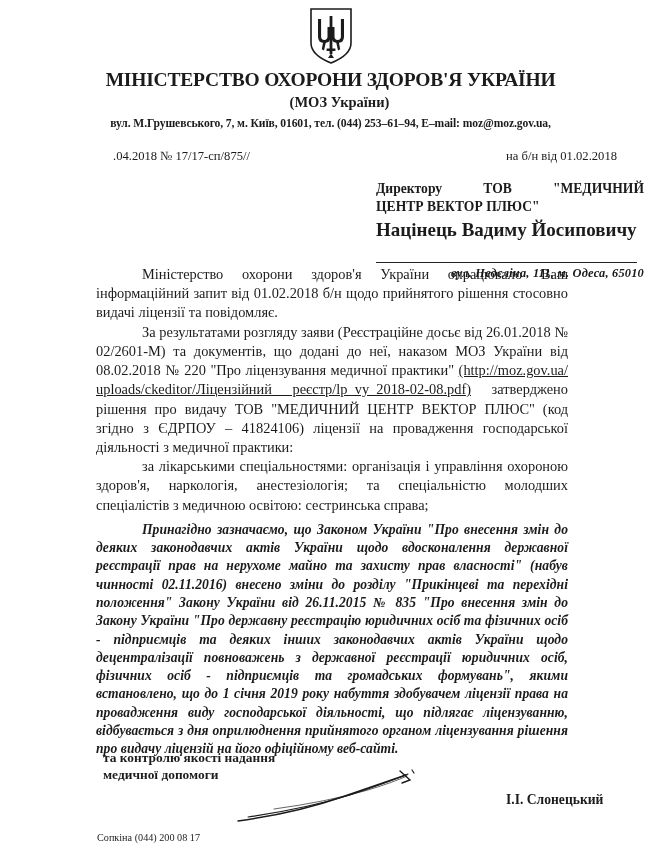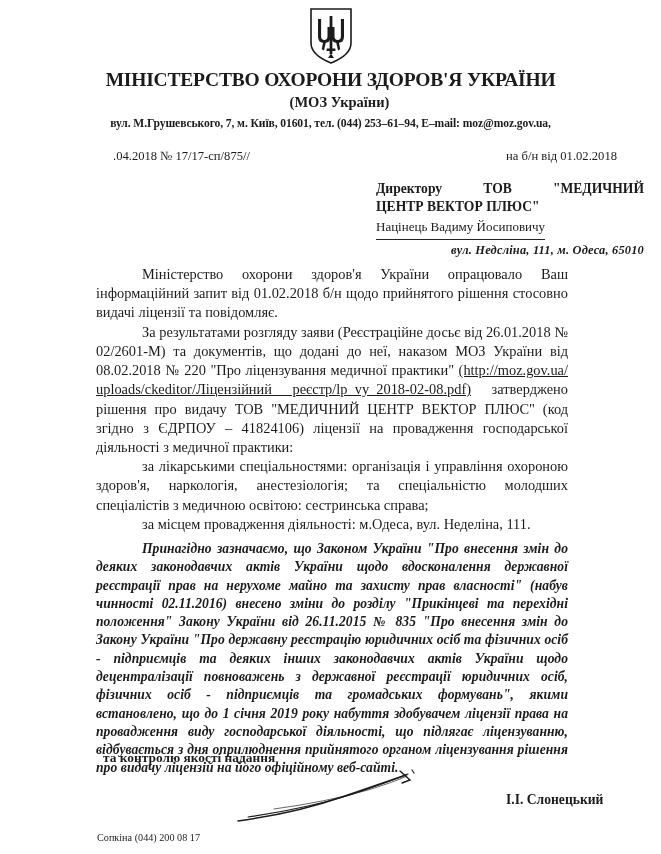--- a/index.html
+++ b/index.html
@@ -90,26 +90,26 @@
     font-weight: bold;
     line-height: 1.36;
     white-space: nowrap;
   }
   .addressee-line.spread {
     text-align: justify;
     text-align-last: justify;
     white-space: normal;
   }
   .addressee-name {
-    font-size: 13px;
-    font-weight: normal;
+    font-size: 19px;
+    font-weight: bold;
     line-height: 1.36;
     border-bottom: 1.2px solid #222;
     display: inline-block;
-    padding-bottom: 3px;
+    padding-bottom: 19px;
   }
   .addressee-addr {
     font-size: 12.4px;
     font-style: italic;
     font-weight: bold;
     line-height: 1.4;
     margin-top: 2px;
     letter-spacing: 0.2px;
     text-align: right;
   }
@@ -219,31 +219,31 @@
   </div>
 
   <div class="body">
 
     <p class="para">Міністерство охорони здоров'я України опрацювало Ваш інформаційний запит від 01.02.2018 б/н щодо прийнятого рішення стосовно видачі ліцензії та повідомляє.</p>
 
     <p class="para"><span>За результатами розгляду заяви (Реєстраційне досьє від 26.01.2018 № 02/2601-М) та документів, що додані до неї, наказом МОЗ України від 08.02.2018 № 220 "Про ліцензування медичної практики" </span><a class="link" href="#">(http://moz.gov.ua/uploads/ckeditor/Ліцензійний реєстр/lp_vy_2018-02-08.pdf)</a><span> затверджено рішення про видачу ТОВ "МЕДИЧНИЙ ЦЕНТР ВЕКТОР ПЛЮС" (код згідно з ЄДРПОУ – 41824106) ліцензії на провадження господарської діяльності з медичної практики:</span></p>
 
     <p class="para">за лікарськими спеціальностями: організація і управління охороною здоров'я, наркологія, анестезіологія; та спеціальністю молодших спеціалістів з медичною освітою: сестринська справа;</p>
 
-    <p class="para">за місцем провадження діяльності: м.Одеса, вул. Неделіна, 111.</p>
 
     <div class="gap-sm"></div>
 
     <div class="italic-block">
       <p class="para">Принагідно зазначаємо, що Законом України "Про внесення змін до деяких законодавчих актів України щодо вдосконалення державної реєстрації прав на нерухоме майно та захисту прав власності" (набув чинності 02.11.2016) внесено зміни до розділу "Прикінцеві та перехідні положення" Закону України від 26.11.2015 № 835 "Про внесення змін до Закону України "Про державну реєстрацію юридичних осіб та фізичних осіб - підприємців та деяких інших законодавчих актів України щодо децентралізації повноважень з державної реєстрації юридичних осіб, фізичних осіб - підприємців та громадських формувань", якими встановлено, що до 1 січня 2019 року набуття здобувачем ліцензії права на провадження виду господарської діяльності, що підлягає ліцензуванню, відбувається з дня оприлюднення прийнятого органом ліцензування рішення про видачу ліцензій на його офіційному веб-сайті.</p>
     </div>
   </div>
 
   <div class="signature">
     <div class="sig-title">та контролю якості надання</div>
+    <div class="sig-title">медичної допомоги</div>
 
     <svg class="sig-scribble" viewBox="0 0 200 56" aria-hidden="true">
       <g fill="none" stroke="#1b1b1b" stroke-linecap="round">
         <path d="M4 52 Q62 44 108 28 Q146 15 172 6" stroke-width="1.5"></path>
         <path d="M14 48 Q70 40 116 26 Q152 14 174 5" stroke-width="1.1"></path>
         <path d="M40 40 Q92 33 134 21 Q160 13 173 7" stroke-width="0.9" opacity="0.75"></path>
         <path d="M166 2 L176 11 L168 14" stroke-width="1.4"></path>
         <path d="M178 1 L180 4" stroke-width="1.2"></path>
       </g>
     </svg>

